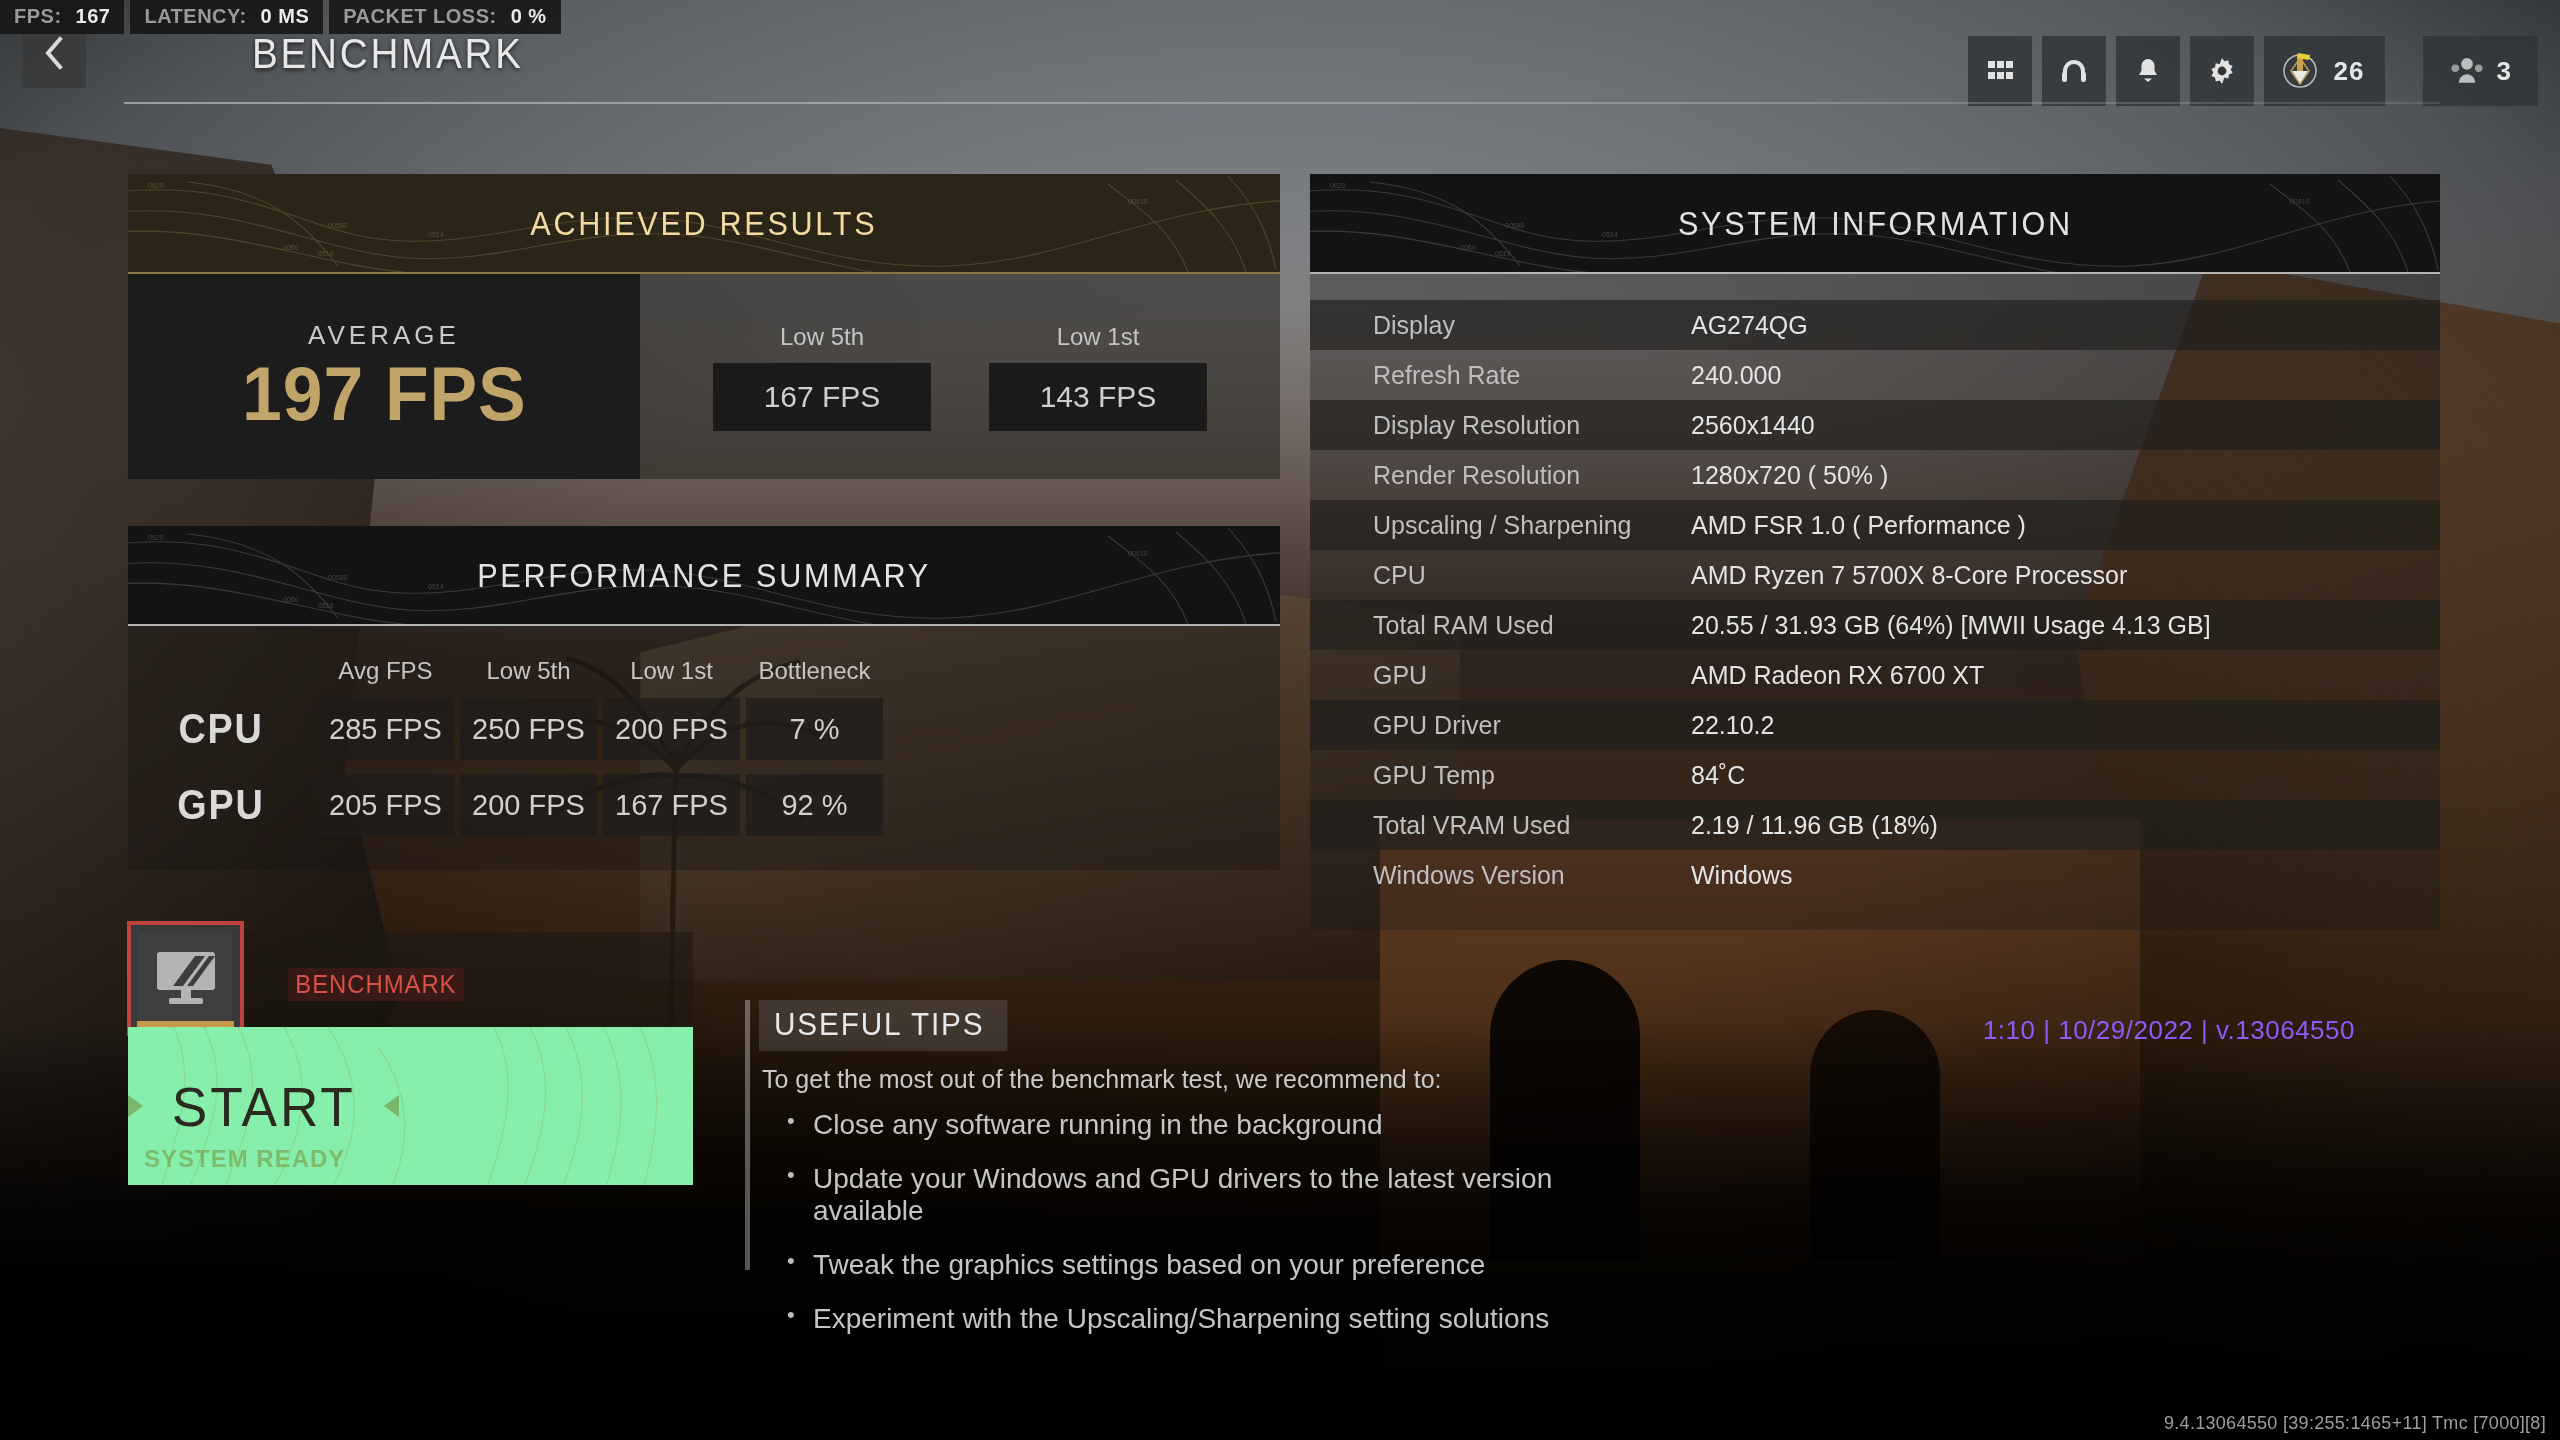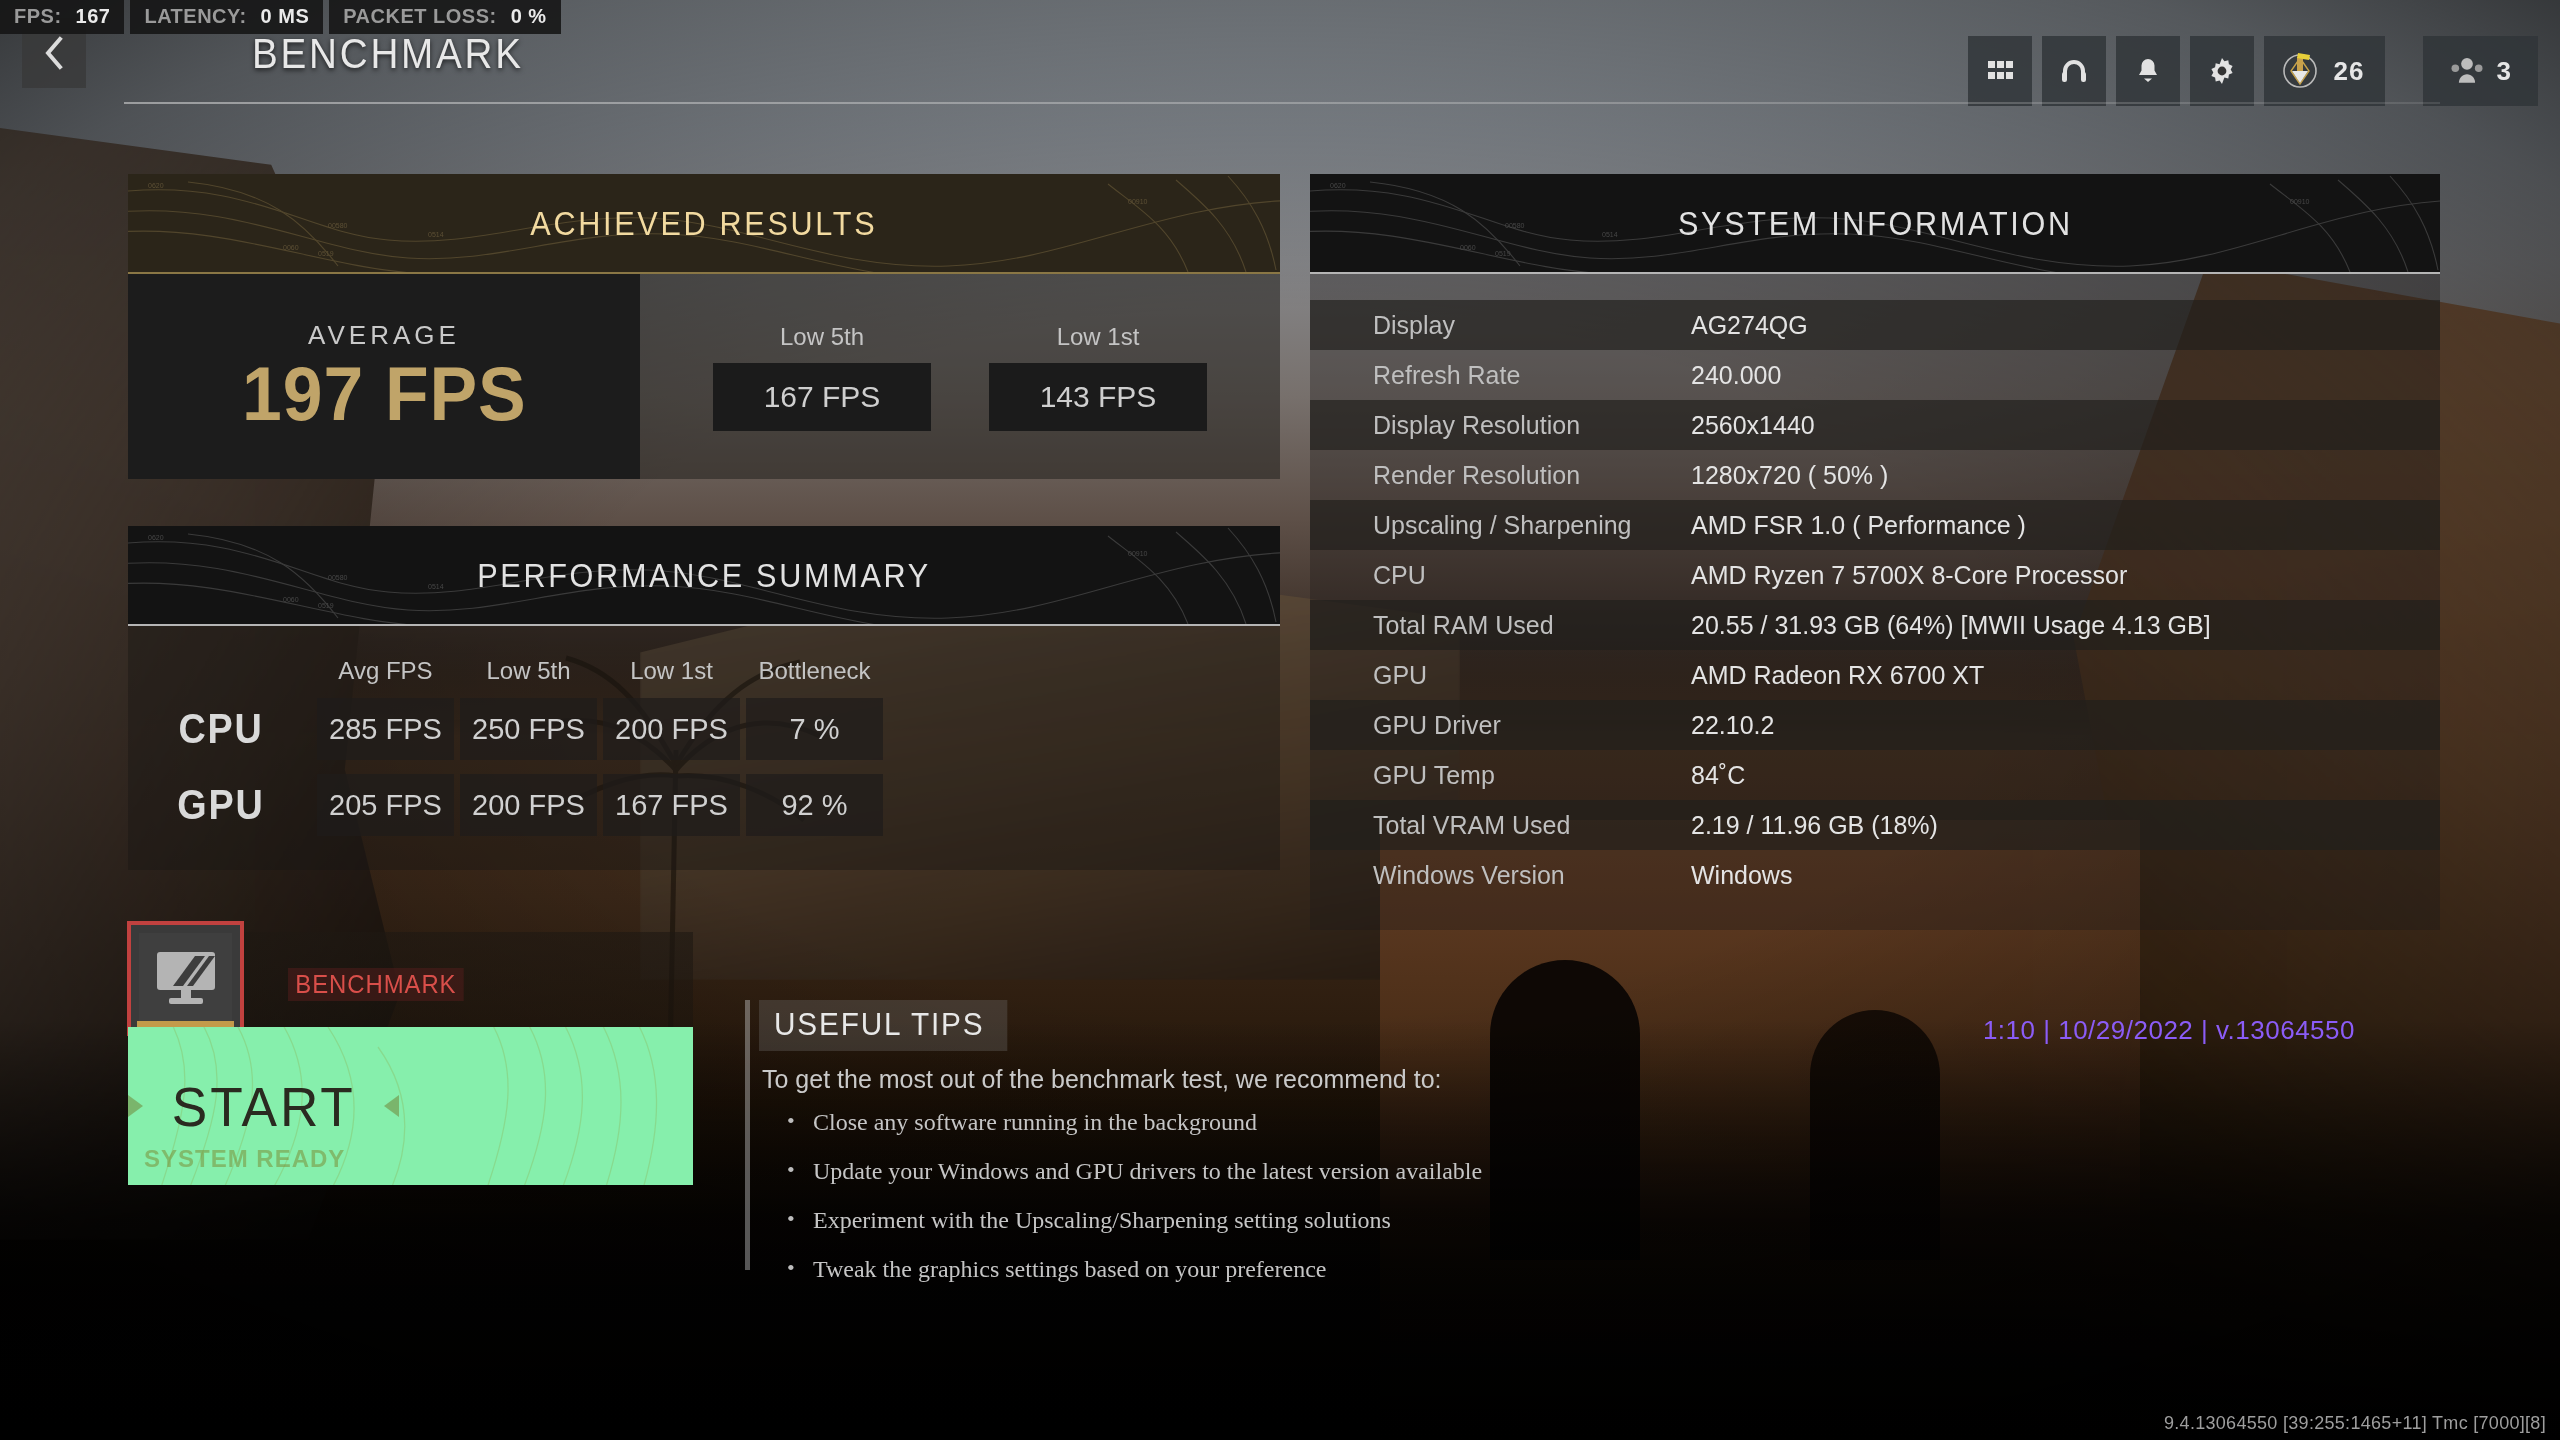--- a/index.html
+++ b/index.html
@@ -253,22 +253,22 @@
     font-size:32px; letter-spacing:2px; color:#e8e8e8;
     font-family:"Liberation Sans Narrow","Liberation Sans",sans-serif;
     transform: scaleX(.93); transform-origin:left center;
   }
   .tips-intro {
     margin:14px 0 4px 17px; font-size:25px; color:#c9c9c9;
     font-family:"Liberation Sans Narrow","Liberation Sans",sans-serif;
   }
   .tips-list { list-style:none; margin-left:42px; }
   .tips-list li {
-    position:relative; font-size:24px; color:#c5c5c5; padding:11px 0 11px 26px;
-    font-family:Liberation Serif, serif;
+    position:relative; font-size:28px; color:#c5c5c5; padding:11px 0 11px 26px;
+    font-family:Liberation Sans, sans-serif;
   }
   .tips-list li:before {
     content:"•"; position:absolute; left:0; top:10px; color:#bdbdbd; font-size:22px;
   }
 
   .run-meta {
     position:absolute; right:205px; top:1015px; z-index:20;
     font-size:26px; color:#8b5cf6; letter-spacing:.5px;
     font-family:"Liberation Sans Narrow","Liberation Sans",sans-serif;
     text-align:center;
@@ -587,21 +587,21 @@
     </div>
   </div>
 
   <div class="tips">
     <div class="tips-bar"></div>
     <div class="tips-title">USEFUL TIPS</div>
     <div class="tips-intro">To get the most out of the benchmark test, we recommend to:</div>
     <ul class="tips-list">
       <li>Close any software running in the background</li>
       <li>Update your Windows and GPU drivers to the latest version available</li>
+      <li>Tweak the graphics settings based on your preference</li>
       <li>Experiment with the Upscaling/Sharpening setting solutions</li>
-      <li>Tweak the graphics settings based on your preference</li>
     </ul>
   </div>
 
   <div class="run-meta">1:10 | 10/29/2022 | v.13064550</div>
   <div class="build-meta">9.4.13064550 [39:255:1465+11] Tmc [7000][8]</div>
 
 </div>
 
 </body></html>

